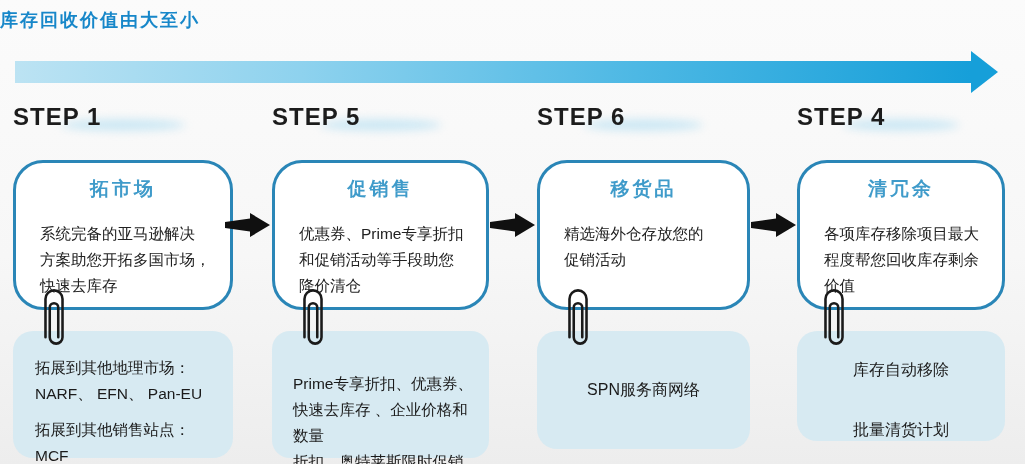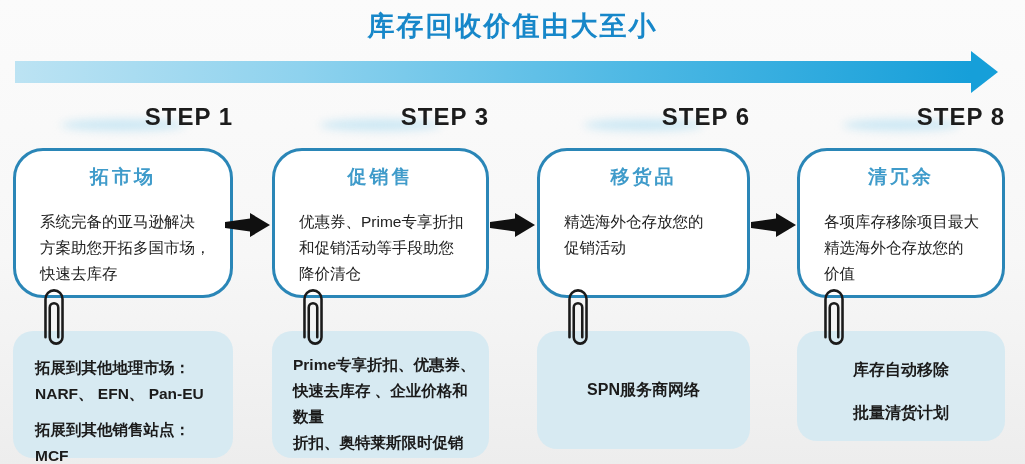--- a/index.html
+++ b/index.html
@@ -3,68 +3,68 @@
 <meta charset="utf-8">
 <style>
   html,body{margin:0;padding:0;}
   body{font-family:"Liberation Sans","DejaVu Sans",sans-serif;background:#e9e9e9;}
   .canvas{
     position:relative;width:1025px;height:464px;overflow:hidden;
     background:linear-gradient(180deg,#fbfbfb 0%,#f7f7f7 55%,#ededed 100%);
   }
   
   .title{
-    position:absolute;top:8px;left:0;width:100%;text-align:center;
-    font-size:27px;font-weight:bold;color:#1787c9;letter-spacing:2px;
+    position:absolute;top:8px;left:0;width:100%;text-align:left;
+    font-size:18px;font-weight:bold;color:#1787c9;letter-spacing:2px;
   }
   
   .flow-arrow{
     position:absolute;left:15px;top:61px;width:956px;height:22px;
     background:linear-gradient(90deg,#bce3f3 0%,#8ed2ee 30%,#4db8e4 65%,#169fd9 100%);
   }
   .flow-arrow .head{
     position:absolute;left:956px;top:-10px;width:0;height:0;
     border-top:21px solid transparent;border-bottom:21px solid transparent;
     border-left:27px solid #169fd9;
   }
   
   .c1{left:13px;width:220px;}
   .c2{left:272px;width:217px;}
   .c3{left:537px;width:213px;}
   .c4{left:797px;width:208px;}
-  .step-label{position:absolute;top:103px;text-align:right;font-size:24px;font-weight:600;color:#1c1c1c;letter-spacing:1px;}
+  .step-label{position:absolute;top:103px;text-align:left;font-size:24px;font-weight:600;color:#1c1c1c;letter-spacing:1px;}
   .step-label .glow{
     position:absolute;left:22%;right:22%;bottom:0;height:12px;border-radius:50%;
     background:#cde8f4;filter:blur(4px);z-index:0;
   }
   .step-label .txt{position:relative;z-index:1;}
   .main-box{
-    position:absolute;top:148px;height:150px;box-sizing:border-box;
+    position:absolute;top:160px;height:150px;box-sizing:border-box;
     background:#ffffff;border:3px solid #2a86b7;border-radius:30px;
   }
   .box-header{
     margin-top:13px;text-align:center;font-size:19px;font-weight:bold;
     color:#3f9bca;letter-spacing:3px;
   }
   .box-body{
     margin-top:19px;padding:0 18px 0 24px;font-size:15.5px;line-height:26px;
     color:#222;white-space:pre-line;
   }
   
   .note-box{
     position:absolute;top:331px;box-sizing:border-box;background:#d7eaf2;border-radius:20px;
     color:#1b1b1b;font-size:15.5px;
   }
   .note-box.c1{height:127px;padding:24px 14px 0 22px;}
-  .note-box.c2{height:127px;padding:21px 10px 0 21px;}
+  .note-box.c2{height:127px;padding:40px 10px 0 21px;border-radius:18px;}
   .note-box.c3{height:118px;display:flex;align-items:center;justify-content:center;font-size:16px;text-align:right;}
   .note-box.c4{height:110px;padding:26px 0 0 0;text-align:center;font-size:16px;}
-  .note-line{line-height:26px;font-weight:bold;}
+  .note-line{line-height:26px;}
   .note-line.gap{margin-top:10px;}
-  .note-line.gap16{margin-top:17px;}
+  .note-line.gap16{margin-top:34px;}
   
   .conn{position:absolute;top:212px;}
   .clip{position:absolute;top:284px;z-index:5;}
   .p1{left:39px;} .p2{left:298px;} .p3{left:563px;} .p4{left:819px;}
 </style>
 </head>
 <body>
 
 <div class="canvas">
 
@@ -73,29 +73,29 @@
   <div class="flow-arrow">
     <div class="head"></div>
   </div>
 
   <div class="step-label c1">
     <span class="glow"></span>
     <span class="txt">STEP 1</span>
   </div>
   <div class="step-label c2">
     <span class="glow"></span>
-    <span class="txt">STEP 3</span>
+    <span class="txt">STEP 5</span>
   </div>
   <div class="step-label c3">
     <span class="glow"></span>
     <span class="txt">STEP 6</span>
   </div>
   <div class="step-label c4">
     <span class="glow"></span>
-    <span class="txt">STEP 8</span>
+    <span class="txt">STEP 4</span>
   </div>
 
   <div class="main-box c1">
     <div class="box-header">拓市场</div>
     <div class="box-body">系统完备的亚马逊解决
 方案助您开拓多国市场，
 快速去库存</div>
   </div>
   <div class="main-box c2">
     <div class="box-header">促销售</div>
@@ -104,21 +104,21 @@
 降价清仓</div>
   </div>
   <div class="main-box c3">
     <div class="box-header">移货品</div>
     <div class="box-body">精选海外仓存放您的
 促销活动</div>
   </div>
   <div class="main-box c4">
     <div class="box-header">清冗余</div>
     <div class="box-body">各项库存移除项目最大
-精选海外仓存放您的
+程度帮您回收库存剩余
 价值</div>
   </div>
 
   <svg class="conn" style="left:225px;" width="46" height="26">
     <polygon points="0,10 25,6.5 25,1 45,13 25,25 25,19.5 0,16" fill="#101010"></polygon>
   </svg>
   <svg class="conn" style="left:490px;" width="46" height="26">
     <polygon points="0,10 25,6.5 25,1 45,13 25,25 25,19.5 0,16" fill="#101010"></polygon>
   </svg>
   <svg class="conn" style="left:751px;" width="46" height="26">

